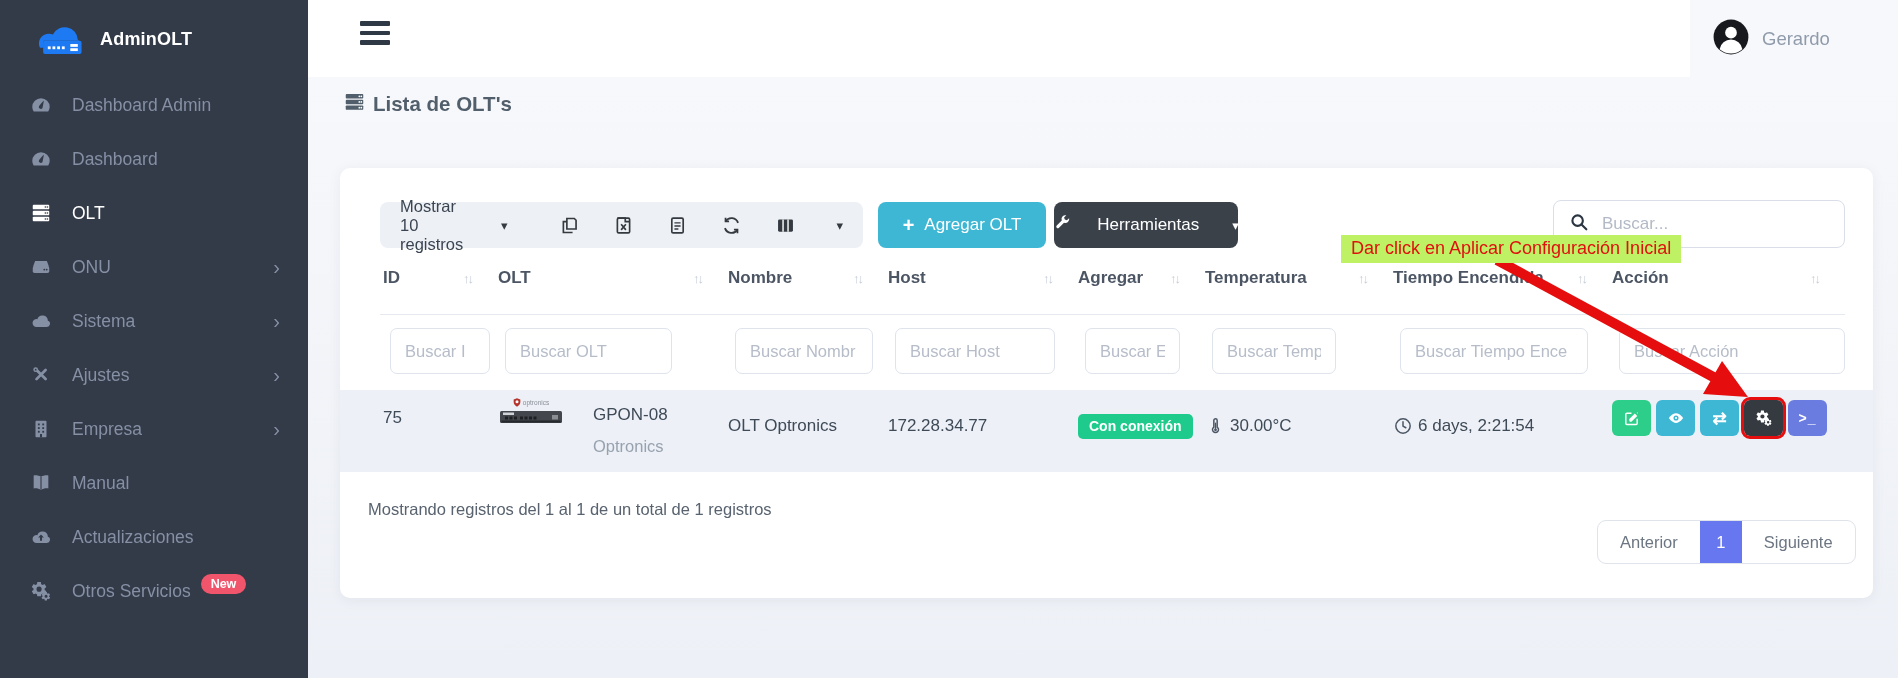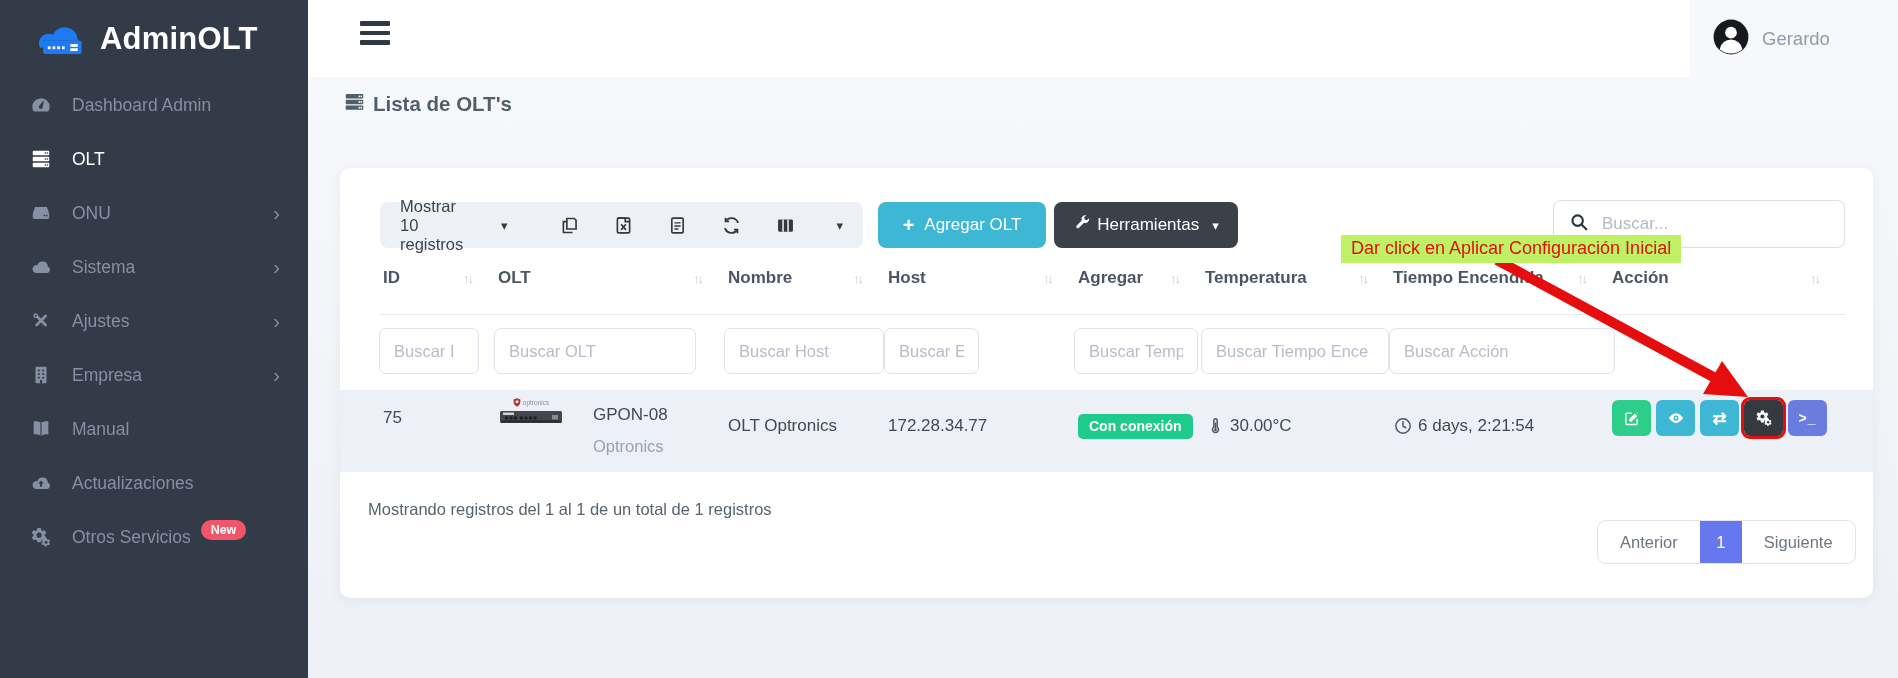--- a/index.html
+++ b/index.html
@@ -2,21 +2,21 @@
 <html><head>
 <meta charset="utf-8">
 <style>
   * { margin:0; padding:0; box-sizing:border-box; }
   html,body { width:1898px; height:678px; overflow:hidden; font-family:"Liberation Sans",sans-serif; background:#f1f3f8; }
   .page { position:relative; width:1898px; height:678px; }
 
   
   .sidebar { position:absolute; left:0; top:0; width:308px; height:678px; background:#333a48; z-index:10; }
   .brand { display:flex; align-items:center; gap:10px; padding:12px 0 0 30px; height:66px; }
-  .brand-text { color:#ffffff; font-size:31px; font-weight:bold; letter-spacing:.2px; }
+  .brand-text { color:#ffffff; font-size:18px; font-weight:bold; letter-spacing:.2px; }
   .nav { margin-top:12px; }
   .nav-item { display:flex; align-items:center; height:54px; padding:0 28px 0 30px; color:#8590a5; cursor:pointer; }
   .nav-item .nicon { width:24px; height:22px; margin-right:18px; flex:0 0 24px; color:#8590a5; }
   .nav-item .nlabel { font-size:17.5px; }
   .nav-item.active, .nav-item.active .nicon { color:#ffffff; }
   .nav-item .chev { margin-left:auto; font-size:20px; line-height:1; color:#8590a5; }
   .badge-new { background:#f1556c; color:#fff; font-size:12.5px; font-weight:bold; padding:3px 10px; border-radius:11px; margin-left:10px; transform:translateY(-7px); }
 
   
   .topbar { position:absolute; left:308px; top:0; right:0; height:77px; background:#ffffff; z-index:5; }
@@ -33,35 +33,35 @@
   .card { position:absolute; left:32px; top:91px; width:1533px; height:430px; background:#ffffff; border-radius:10px; box-shadow:0 2px 14px rgba(40,50,70,.06); }
 
   
   .length-pill { position:absolute; left:40px; top:34px; width:483px; height:46px; background:#edf0f5; border-radius:8px; display:flex; align-items:center; padding:0 20px;gap:20px; }
   .length-label { font-size:16.5px; color:#3b4552; cursor:pointer; }
   .caret { font-size:13px; color:#343a40; margin-left:7px; }
   .tool-icons { display:flex; align-items:center; gap:33px; margin-left:32px; color:#343a40; }
   .tool-icons .ticon { width:21px; height:21px; cursor:pointer; display:flex; align-items:center; }
   .btn-add { position:absolute; left:538px; top:34px; width:168px; height:46px; background:#3eb7d4; border:none; border-radius:8px; color:#fff; font-size:17px; font-family:inherit; display:flex; align-items:center; justify-content:center; gap:10px; cursor:pointer; }
   .btn-add .plus { font-size:20px; font-weight:bold; }
-  .btn-tools { position:absolute; left:714px; top:34px; width:184px; height:46px; background:#3a4149; border:none; border-radius:8px; color:#fff; font-size:17px; font-family:inherit; display:flex; align-items:center; justify-content:center; gap:6px; cursor:pointer; }
+  .btn-tools { position:absolute; left:714px; top:34px; width:184px; height:46px; background:#3a4149; border:none; border-radius:8px; color:#fff; font-size:17px; font-family:inherit; display:flex; align-items:center; justify-content:center; gap:26px; cursor:pointer; }
   .search-box { position:absolute; left:1213px; top:32px; width:292px; height:48px; border:1px solid #d9dee8; border-radius:8px; background:#fff; display:flex; align-items:center; padding:0 14px; gap:12px; }
   .search-box input { border:none; outline:none; font-size:17px; color:#be185d; width:200px; font-family:inherit; background:transparent; }
   .search-box input::placeholder { color:#b3bac6; }
 
   
   .annotation { position:absolute; left:1001px; top:67px; background:#bef264; color:#e01010; font-size:18px; font-weight:normal; padding:3px 10px 4px; z-index:50; white-space:nowrap; }
   .arrow-svg { position:absolute; left:1440px; top:255px; z-index:40; pointer-events:none; }
 
   
   .thead { position:absolute; left:43px; top:100px; width:1462px; display:grid; grid-template-columns:115px 230px 160px 190px 127px 188px 219px 233px; }
   .th { display:flex; align-items:center; justify-content:space-between; padding-right:26px; font-size:17px; font-weight:bold; color:#4b5563; cursor:pointer; }
   .sort { font-size:13px; color:#c3cad6; letter-spacing:-2px; }
   .thead-divider { position:absolute; left:40px; right:28px; top:146px; border-bottom:1px solid #e5e9f0; }
-  .filters { position:absolute; left:39px; top:160px; width:1462px; display:grid; grid-template-columns:115px 230px 160px 190px 127px 188px 219px 233px; }
+  .filters { position:absolute; left:50px; top:160px; width:1462px; display:grid; grid-template-columns:115px 230px 160px 190px 127px 188px 219px 233px; }
   .filters input { height:46px; border:1px solid #dee3ec; border-radius:7px; padding:0 14px; font-size:16.5px; color:#3b4552; font-family:inherit; outline:none; background:#fff; }
   .filters input::placeholder { color:#b6bdc9; }
 
   .data-row { position:absolute; left:0; right:0; top:222px; height:82px; background:#edf1f7; }
   .row-grid { position:absolute; left:43px; width:1462px; top:0; height:92px; display:grid; grid-template-columns:115px 230px 160px 190px 127px 188px 219px 233px; }
   .cell { padding-top:26px; font-size:17px; color:#3f4a57; }
   .cell-olt { position:relative; }
   .device { position:absolute; left:2px; top:8px; width:62px; text-align:center; }
   .device-logo { display:flex; align-items:center; justify-content:center; gap:2px; margin-bottom:3px; }
   .device-logo-text { font-size:6.5px; color:#8a8f98; }
@@ -109,20 +109,28 @@
     </div>
 
     <nav class="nav">
       <div class="nav-item">
         <span class="nicon">
           <svg viewBox="0 0 24 24" width="22" height="22" fill="currentColor">
               <path d="M12 4.5A9.5 9.5 0 0 0 2.5 14c0 1.9.6 3.7 1.6 5.2h15.8a9.5 9.5 0 0 0 1.6-5.2A9.5 9.5 0 0 0 12 4.5zm1.5 11a2.2 2.2 0 0 1-3.6-2.5c.3-.5 5.3-6 5.3-6s-1.3 7.4-1.7 8.5z"></path>
             </svg>
         </span>
         <span class="nlabel">Dashboard Admin</span>
+      </div>
+      <div class="nav-item">
+        <span class="nicon">
+          <svg viewBox="0 0 24 24" width="22" height="22" fill="currentColor">
+              <path d="M12 4.5A9.5 9.5 0 0 0 2.5 14c0 1.9.6 3.7 1.6 5.2h15.8a9.5 9.5 0 0 0 1.6-5.2A9.5 9.5 0 0 0 12 4.5zm1.5 11a2.2 2.2 0 0 1-3.6-2.5c.3-.5 5.3-6 5.3-6s-1.3 7.4-1.7 8.5z"></path>
+            </svg>
+        </span>
+        <span class="nlabel">Dashboard</span>
       </div>
       <div class="nav-item active">
         <span class="nicon">
           <svg viewBox="0 0 24 24" width="22" height="22">
               <g fill="currentColor">
                 <rect x="3" y="3" width="18" height="5" rx="1"></rect>
                 <rect x="3" y="9.5" width="18" height="5" rx="1"></rect>
                 <rect x="3" y="16" width="18" height="5" rx="1"></rect>
               </g>
               <g fill="#333a48">
@@ -365,21 +373,22 @@
           </div>
         <div class="th">
             <span>Acción</span>
             <span class="sort">↑↓</span>
           </div>
       </div>
       <div class="thead-divider"></div>
 
       <div class="filters">
         <div><input style="width: 100px;" placeholder="Buscar I"></div>
-        <div><input style="width: 202px;" placeholder="Buscar OLT"></div>
+        <div><input style="width: 167px;" placeholder="Buscar OLT"></div>
+        <div><input style="width: 138px;" placeholder="Buscar Nombr"></div>
         <div><input style="width: 160px;" placeholder="Buscar Host"></div>
         <div><input style="width: 95px;" placeholder="Buscar Esta"></div>
         <div><input style="width: 124px;" placeholder="Buscar Tempera"></div>
         <div><input style="width: 188px;" placeholder="Buscar Tiempo Ence"></div>
         <div><input style="width: 226px;" placeholder="Buscar Acción"></div>
       </div>
 
       <div class="data-row">
         <div class="row-grid">
           <div class="cell" style="padding-top:18px">75</div>

